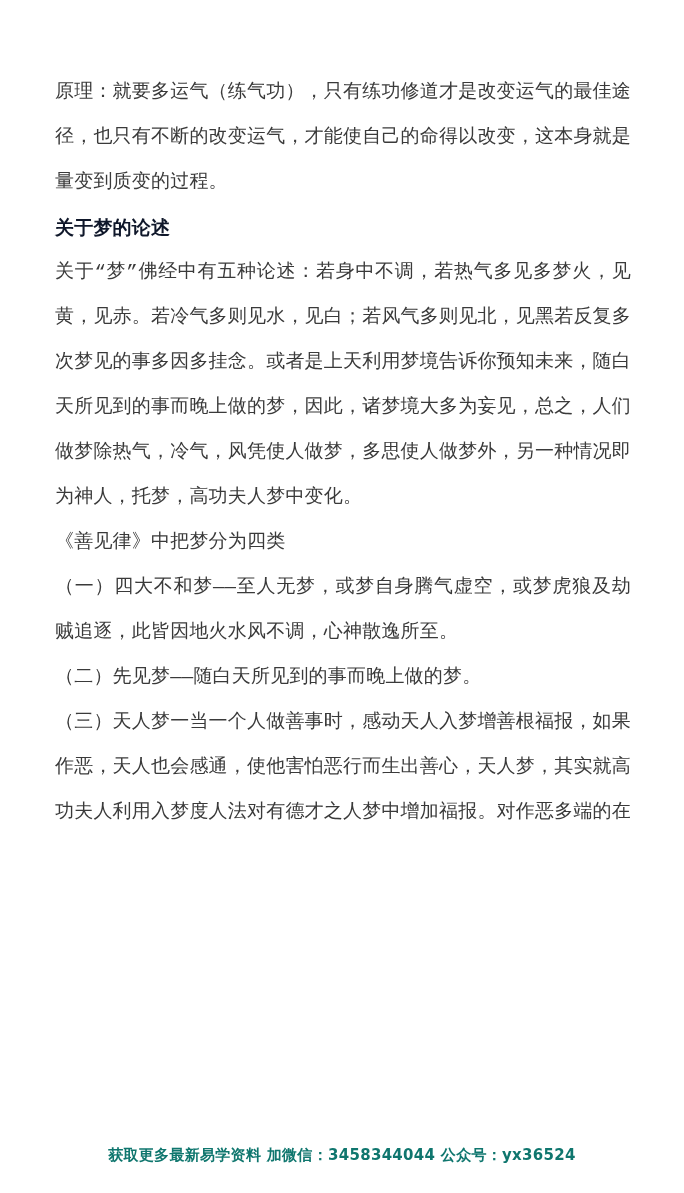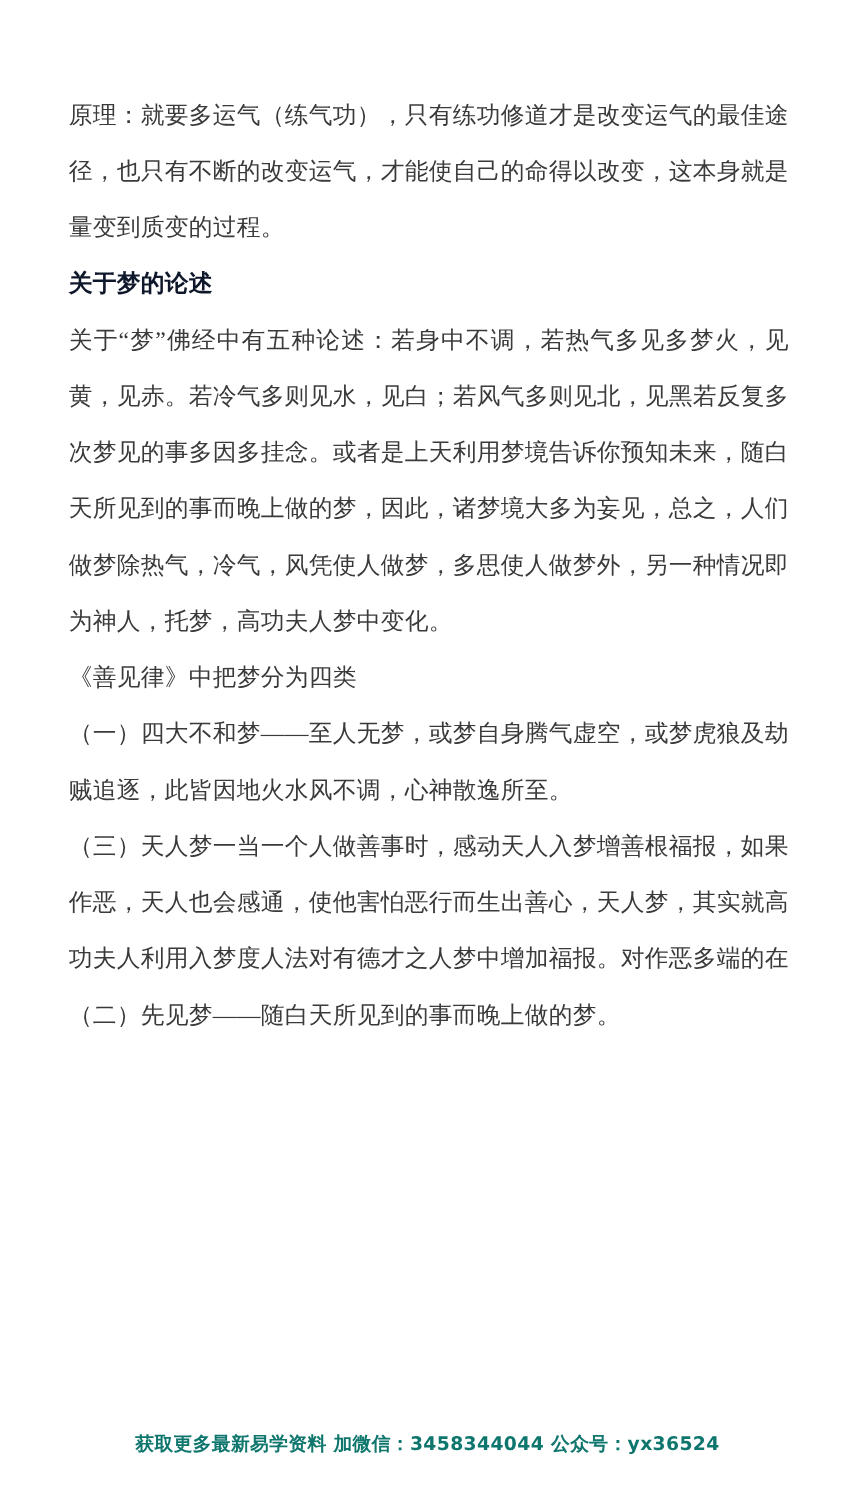--- a/index.html
+++ b/index.html
@@ -29,21 +29,21 @@
     left: 55px;
     width: 576px;
     color: #3a3a3a;
   }
   .content p {
     margin: 0;
     font-size: 19px;
     line-height: 45px;
     text-align: justify;
     letter-spacing: 0.2px;
-    font-family: Liberation Serif, serif;
+    font-family: Liberation Mono, monospace;
     color: #3a3a3a;
   }
   .content p.heading {
     font-weight: bold;
     color: #0f172a;
     text-align: left;
     font-family: "DejaVu Sans", "Liberation Sans", sans-serif;
     font-size: 19px;
   }
   .footer {
@@ -63,18 +63,18 @@
 </head>
 <body>
 
 <div class="page">
   <div class="content">
     <p>原理：就要多运气（练气功），只有练功修道才是改变运气的最佳途径，也只有不断的改变运气，才能使自己的命得以改变，这本身就是量变到质变的过程。</p>
     <p class="heading">关于梦的论述</p>
     <p>关于“梦”佛经中有五种论述：若身中不调，若热气多见多梦火，见黄，见赤。若冷气多则见水，见白；若风气多则见北，见黑若反复多次梦见的事多因多挂念。或者是上天利用梦境告诉你预知未来，随白天所见到的事而晚上做的梦，因此，诸梦境大多为妄见，总之，人们做梦除热气，冷气，风凭使人做梦，多思使人做梦外，另一种情况即为神人，托梦，高功夫人梦中变化。</p>
     <p>《善见律》中把梦分为四类</p>
     <p>（一）四大不和梦——至人无梦，或梦自身腾气虚空，或梦虎狼及劫贼追逐，此皆因地火水风不调，心神散逸所至。</p>
+    <p>（二）先见梦——随白天所见到的事而晚上做的梦。</p>
     <p>（三）天人梦一当一个人做善事时，感动天人入梦增善根福报，如果作恶，天人也会感通，使他害怕恶行而生出善心，天人梦，其实就高功夫人利用入梦度人法对有德才之人梦中增加福报。对作恶多端的在</p>
-    <p>（二）先见梦——随白天所见到的事而晚上做的梦。</p>
   </div>
 
   <div class="footer">获取更多最新易学资料 加微信：3458344044 公众号：yx36524</div>
 </div>
 
 </body></html>

